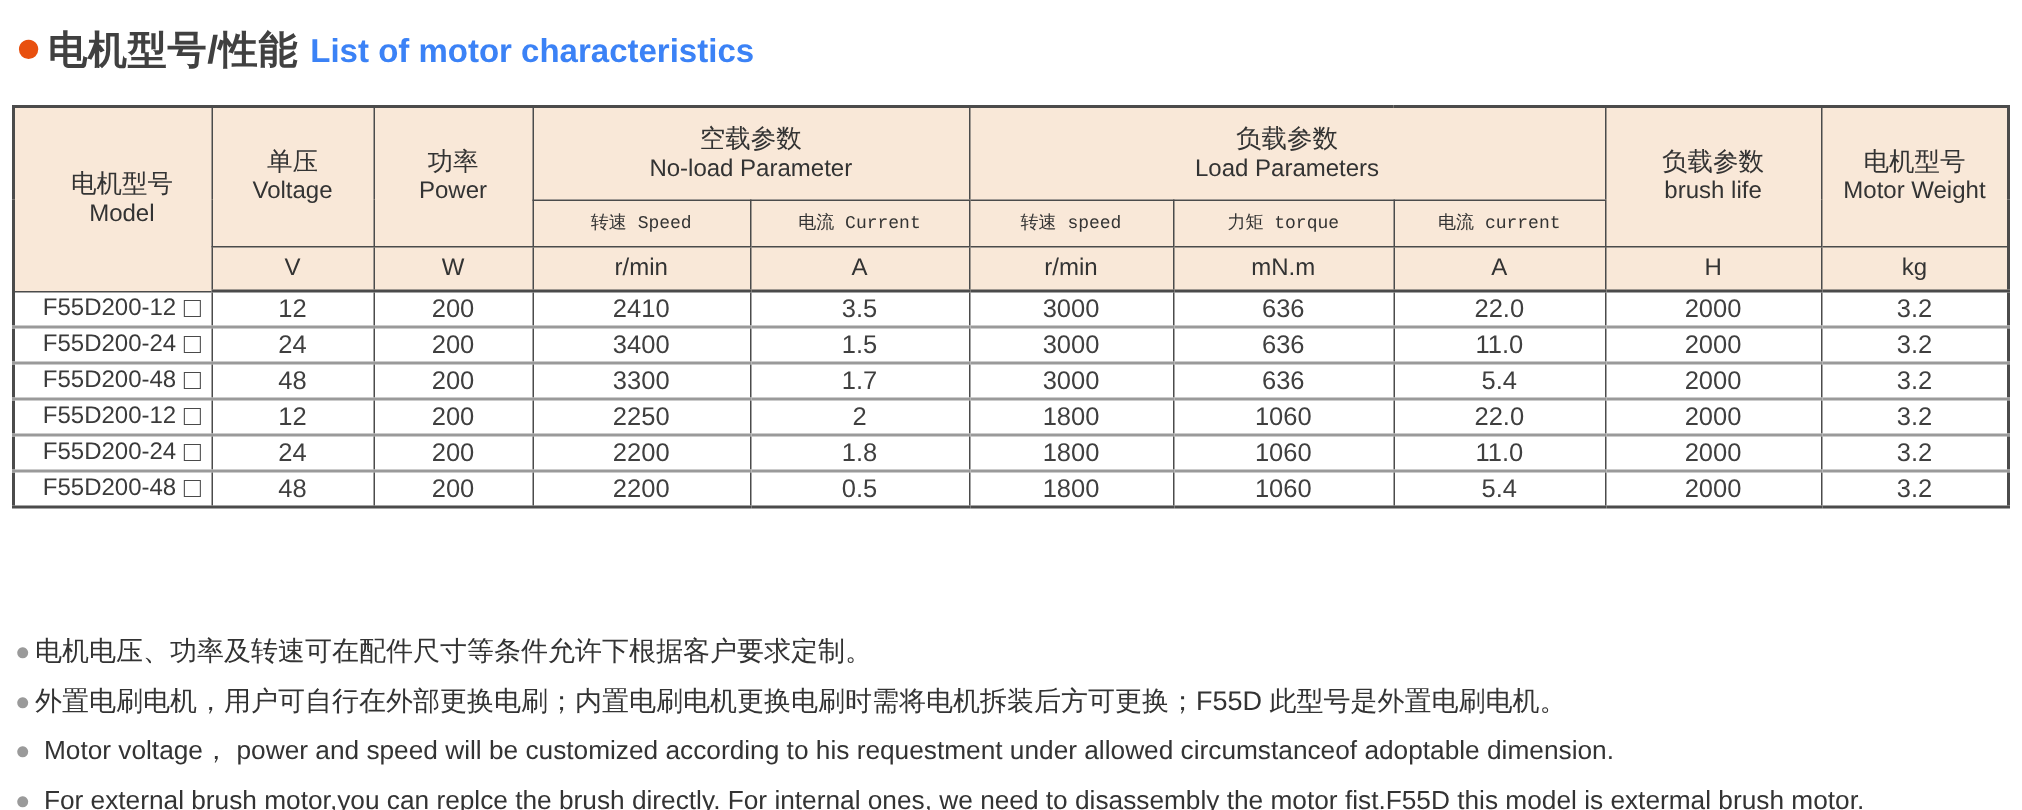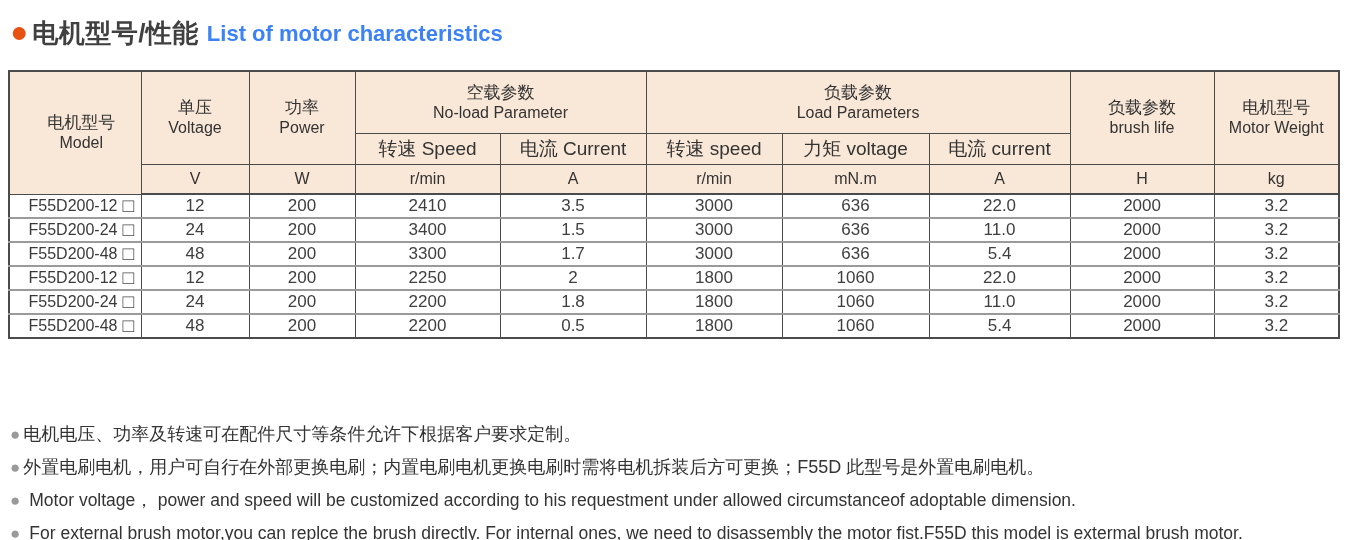--- a/index.html
+++ b/index.html
@@ -33,21 +33,21 @@
     text-align: center; vertical-align: middle;
     font-weight: normal;
   }
   
   thead th {
     background: #f9e8d8;
     border-bottom: 1px solid #4b4b4b;
     color: #333;
   }
   .hrow1 th { height: 62px; }
-  .hrow2 th { height: 31px; font-size: 19px; }
+  .hrow2 th { height: 31px; font-size: 12px; font-family: Liberation Mono, monospace; }
   .hrow3 th { height: 30px; font-size: 16px; border-bottom: 2px solid #4b4b4b; }
   th .zh { display: block; font-size: 17px; line-height: 21px; }
   th .en { display: block; font-size: 16px; line-height: 20px; }
   th.cell-model { text-align: left; padding-left: 12px; }
   th.cell-model .zh, th.cell-model .en { text-align: center; }
 
   
   tbody td {
     height: 17px; font-size: 17px; color: #3f3f3f;
     border-bottom: 2px solid #9a9a9a;
@@ -117,21 +117,21 @@
       </th>
       <th rowspan="2">
         <span class="zh">电机型号</span>
         <span class="en">Motor Weight</span>
       </th>
     </tr>
     <tr class="hrow2">
       <th>转速 Speed</th>
       <th>电流 Current</th>
       <th>转速 speed</th>
-      <th>力矩 voltage</th>
+      <th>力矩 torque</th>
       <th>电流 current</th>
     </tr>
     <tr class="hrow3">
       <th>V</th>
       <th>W</th>
       <th>r/min</th>
       <th>A</th>
       <th>r/min</th>
       <th>mN.m</th>
       <th>A</th>

